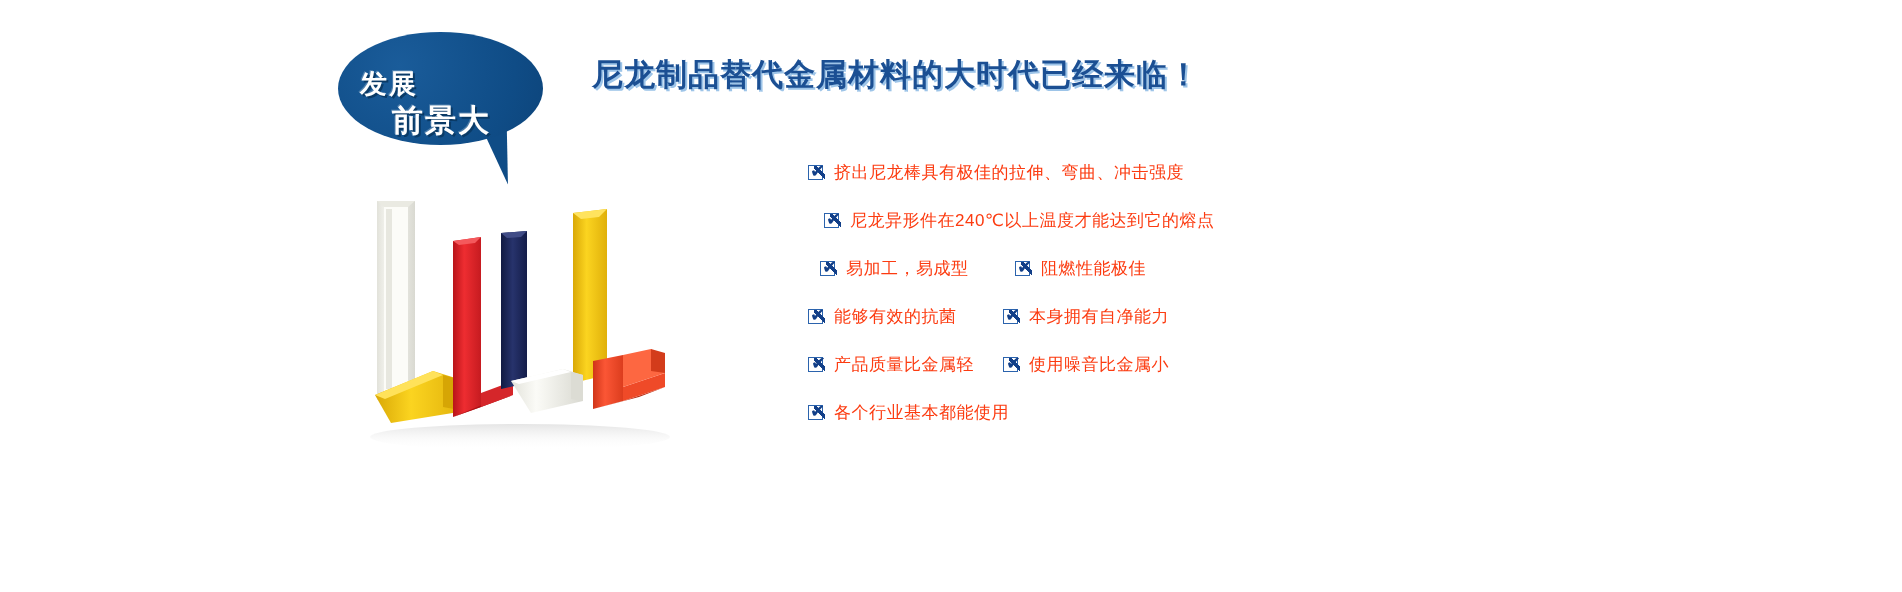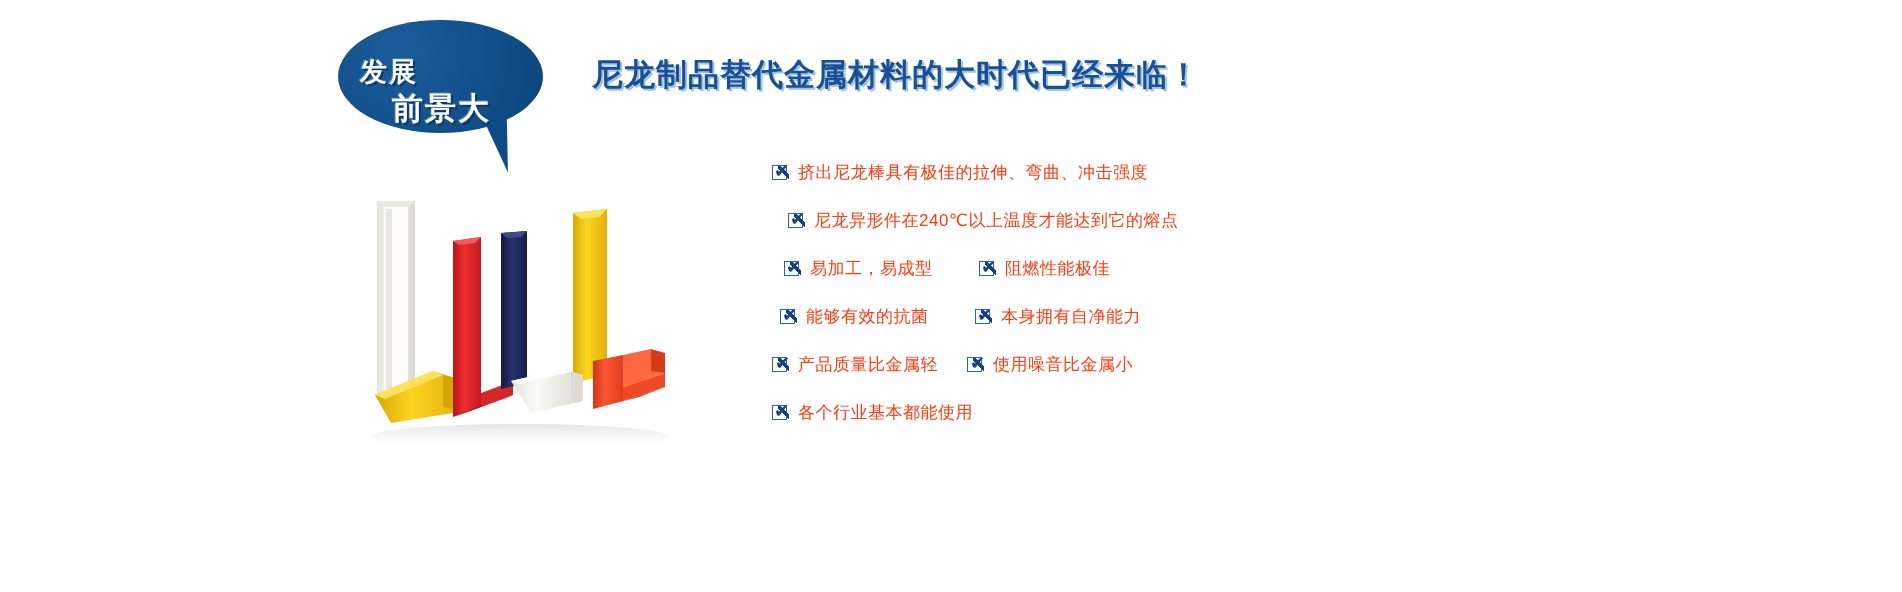--- a/index.html
+++ b/index.html
@@ -6,21 +6,21 @@
   body{
     width:1902px;height:592px;
     background:#ffffff;
     font-family:"Liberation Sans","DejaVu Sans",sans-serif;
     overflow:hidden;
     position:relative;
   }
   .banner{position:absolute;left:0;top:0;width:1902px;height:592px;background:#fff;}
 
   
-  .bubble-wrap{position:absolute;left:338px;top:20px;width:210px;height:150px;}
+  .bubble-wrap{position:absolute;left:338px;top:32px;width:210px;height:150px;}
   .bubble{
     position:absolute;left:0;top:0;width:205px;height:113px;
     background:#12538f;
     background-image:radial-gradient(circle at 30% 30%, #1a5c9a 0%, #0f4c86 70%, #0d447a 100%);
     border-radius:50%;
   }
   .bubble-tail{
     position:absolute;left:143px;top:92px;width:0;height:0;
     border-left:13px solid transparent;
     border-right:13px solid transparent;
@@ -43,21 +43,21 @@
     font-size:31px;font-weight:bold;letter-spacing:1px;
     color:#1b4f93;white-space:nowrap;
     text-shadow:2px 2px 0 #9dc4e8;
   }
 
   
   .photo{position:absolute;left:355px;top:185px;width:340px;height:275px;}
 
   
   .bullets{position:absolute;left:772px;top:158px;width:560px;height:270px;}
-  .brow{position:absolute;display:flex;align-items:flex-start;}
+  .brow{position:absolute;display:flex;align-items:flex-start;margin-left:36px;}
   .bitem{display:flex;align-items:center;white-space:nowrap;}
   .chk{
     width:15px;height:15px;flex:0 0 15px;position:relative;
     border:1px solid #2b63ad;background:#ffffff;margin-right:11px;
     box-sizing:border-box;
   }
   .chk:after{
     content:"";position:absolute;left:1px;top:0px;
     width:15px;height:14px;
     background:
@@ -179,21 +179,21 @@
         <span class="btxt">易加工，易成型</span>
       </div>
       <div class="bitem">
         <span class="chk">
             <span class="tick">✔</span>
           </span>
         <span class="btxt">阻燃性能极佳</span>
       </div>
     </div>
 
-    <div class="brow" style="left:8px;top:150px;">
+    <div class="brow" style="left:0px;top:150px;">
       <div class="bitem" style="width:195px;">
         <span class="chk">
             <span class="tick">✔</span>
           </span>
         <span class="btxt">能够有效的抗菌</span>
       </div>
       <div class="bitem">
         <span class="chk">
             <span class="tick">✔</span>
           </span>

